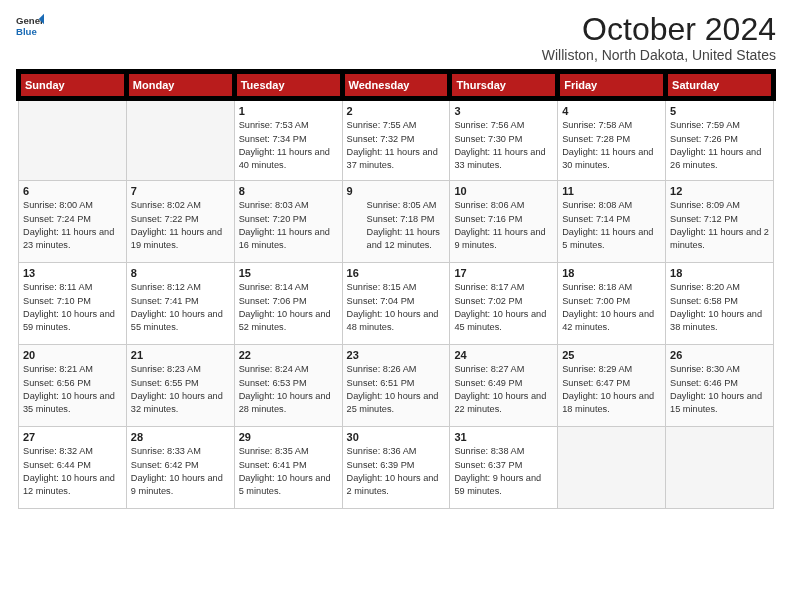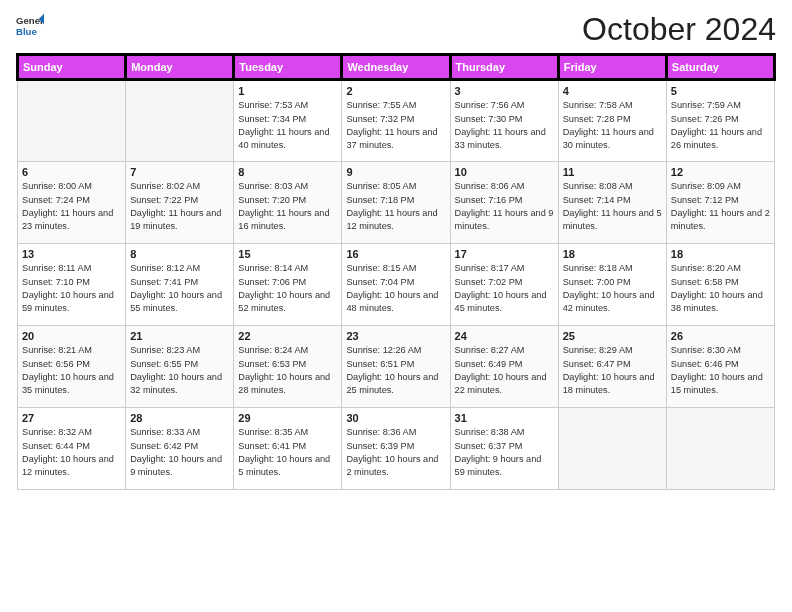--- a/index.html
+++ b/index.html
@@ -41,27 +41,27 @@
     .subtitle {
       font-size: 14px;
       color: #444;
     }
     table {
       width: 100%;
       border-collapse: collapse;
       table-layout: fixed;
     }
     th {
-      background-color: #d946ef;
+      background-color: #b91c1c;
       color: #fff;
       font-size: 11px;
       font-weight: bold;
       padding: 5px 4px;
       text-align: left;
-      border: 3px solid #000000;
+      border: 5px solid #000000;
     }
     td {
       border: 1px solid #ccc;
       vertical-align: top;
       padding: 4px 4px 3px 4px;
       font-size: 9.5px;
       color: #333;
       height: 82px;
       background: #fff;
     }
@@ -90,20 +90,21 @@
   <div class="header-row">
     <div class="logo">
       <svg class="logo-icon" viewBox="0 0 32 32">
         <text x="0" y="14" font-size="11" font-weight="bold" fill="#333">General</text>
         <text x="0" y="26" font-size="11" font-weight="bold" fill="#1a6bb5">Blue</text>
         <polygon points="26,8 32,2 32,14" fill="#1a6bb5"></polygon>
       </svg>
     </div>
     <div class="title-section">
       <div class="main-title">October 2024</div>
+      <div class="subtitle">Williston, North Dakota, United States</div>
     </div>
   </div>
 
   <table>
     <thead>
       <tr>
         <th>Sunday</th>
         <th>Monday</th>
         <th>Tuesday</th>
         <th>Wednesday</th>
@@ -161,21 +162,21 @@
 Daylight: 11 hours and 19 minutes.</div>
           </td>
           <td>
             <span class="day-number">8</span>
             <div class="day-info" style="white-space: pre-line;">Sunrise: 8:03 AM
 Sunset: 7:20 PM
 Daylight: 11 hours and 16 minutes.</div>
           </td>
           <td>
             <span class="day-number">9</span>
-            <div class="day-info" style="white-space: pre-line;">Sunrise: 8:05 AM
+            <div class="day-info" style="white-space: pre-line; margin-left: 20px;">Sunrise: 8:05 AM
 Sunset: 7:18 PM
 Daylight: 11 hours and 12 minutes.</div>
           </td>
           <td>
             <span class="day-number">10</span>
             <div class="day-info" style="white-space: pre-line;">Sunrise: 8:06 AM
 Sunset: 7:16 PM
 Daylight: 11 hours and 9 minutes.</div>
           </td>
           <td>
@@ -249,21 +250,21 @@
 Daylight: 10 hours and 32 minutes.</div>
           </td>
           <td>
             <span class="day-number">22</span>
             <div class="day-info" style="white-space: pre-line;">Sunrise: 8:24 AM
 Sunset: 6:53 PM
 Daylight: 10 hours and 28 minutes.</div>
           </td>
           <td>
             <span class="day-number">23</span>
-            <div class="day-info" style="white-space: pre-line;">Sunrise: 12:26 AM
+            <div class="day-info" style="white-space: pre-line;">Sunrise: 8:26 AM
 Sunset: 6:51 PM
 Daylight: 10 hours and 25 minutes.</div>
           </td>
           <td>
             <span class="day-number">24</span>
             <div class="day-info" style="white-space: pre-line;">Sunrise: 8:27 AM
 Sunset: 6:49 PM
 Daylight: 10 hours and 22 minutes.</div>
           </td>
           <td>

